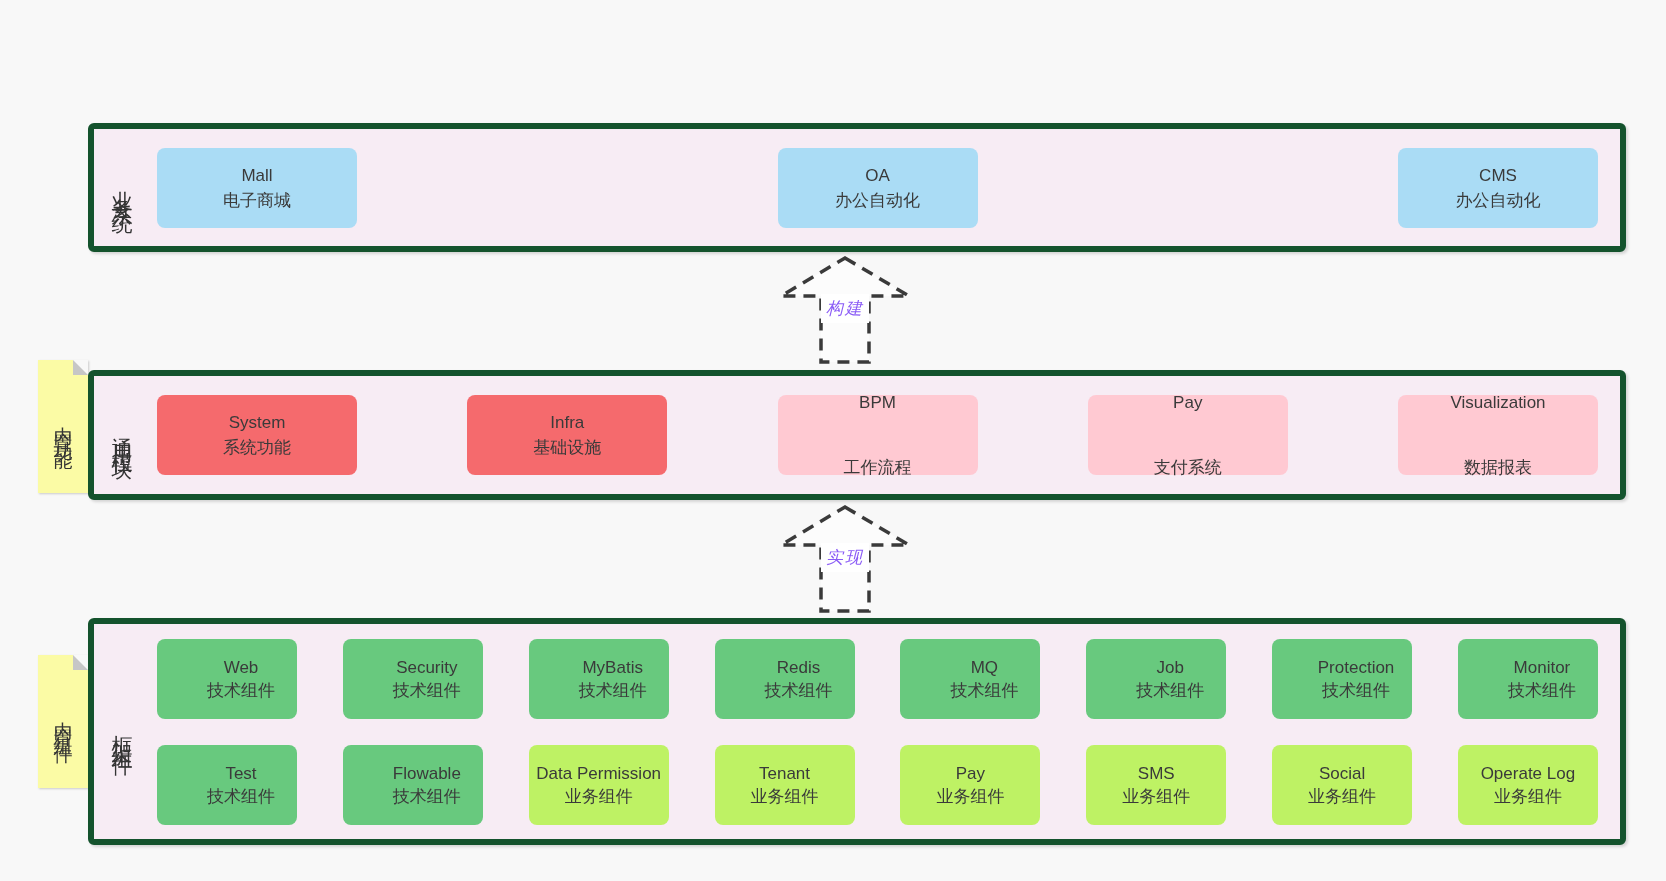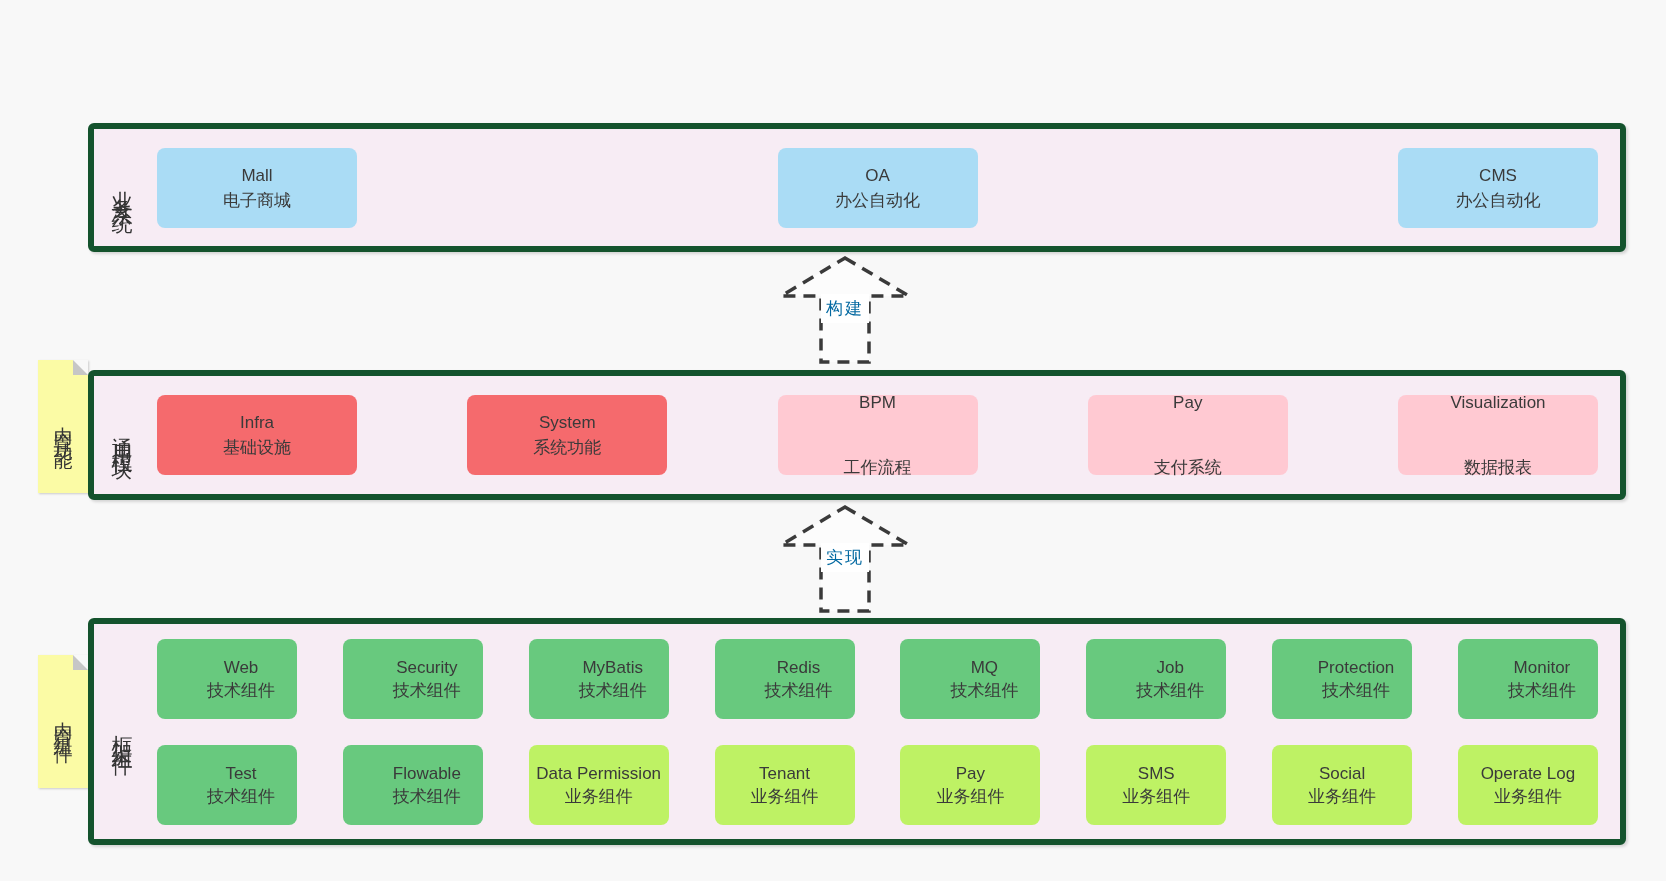--- a/index.html
+++ b/index.html
@@ -104,22 +104,23 @@
   #arrow-implement{top:503px;}
   .arrow svg{display:block;width:100%;height:100%;}
   .arrow-label{
     position:absolute;
     left:50%;top:40px;
     transform:translateX(-50%);
     background:#ffffff;
     padding:3px 5px;
     font-size:17px;
     letter-spacing:2px;
-    color:#0369a1;
+    color:#8b5cf6;
     white-space:nowrap;
+    font-style:italic;
   }
 </style>
 </head>
 <body>
 
 <div id="canvas">
 
   <div class="layer" id="layer-business">
     <div class="layer-label">业务系统</div>
     <div class="boxes-area">
@@ -144,26 +145,26 @@
     </svg>
     <div class="arrow-label">构建</div>
   </div>
 
   <div class="sticky" id="sticky-functions">内置功能</div>
 
   <div class="layer" id="layer-modules">
     <div class="layer-label">通用模块</div>
     <div class="boxes-area">
       <div class="box wide red">
+        <span>System</span>
+        <span>系统功能</span>
+      </div>
+      <div class="box wide red">
         <span>Infra</span>
         <span>基础设施</span>
-      </div>
-      <div class="box wide red">
-        <span>System</span>
-        <span>系统功能</span>
       </div>
       <div class="box wide pink">
         <span>BPM</span>
         <span>工作流程</span>
       </div>
       <div class="box wide pink">
         <span>Pay</span>
         <span>支付系统</span>
       </div>
       <div class="box wide pink">

